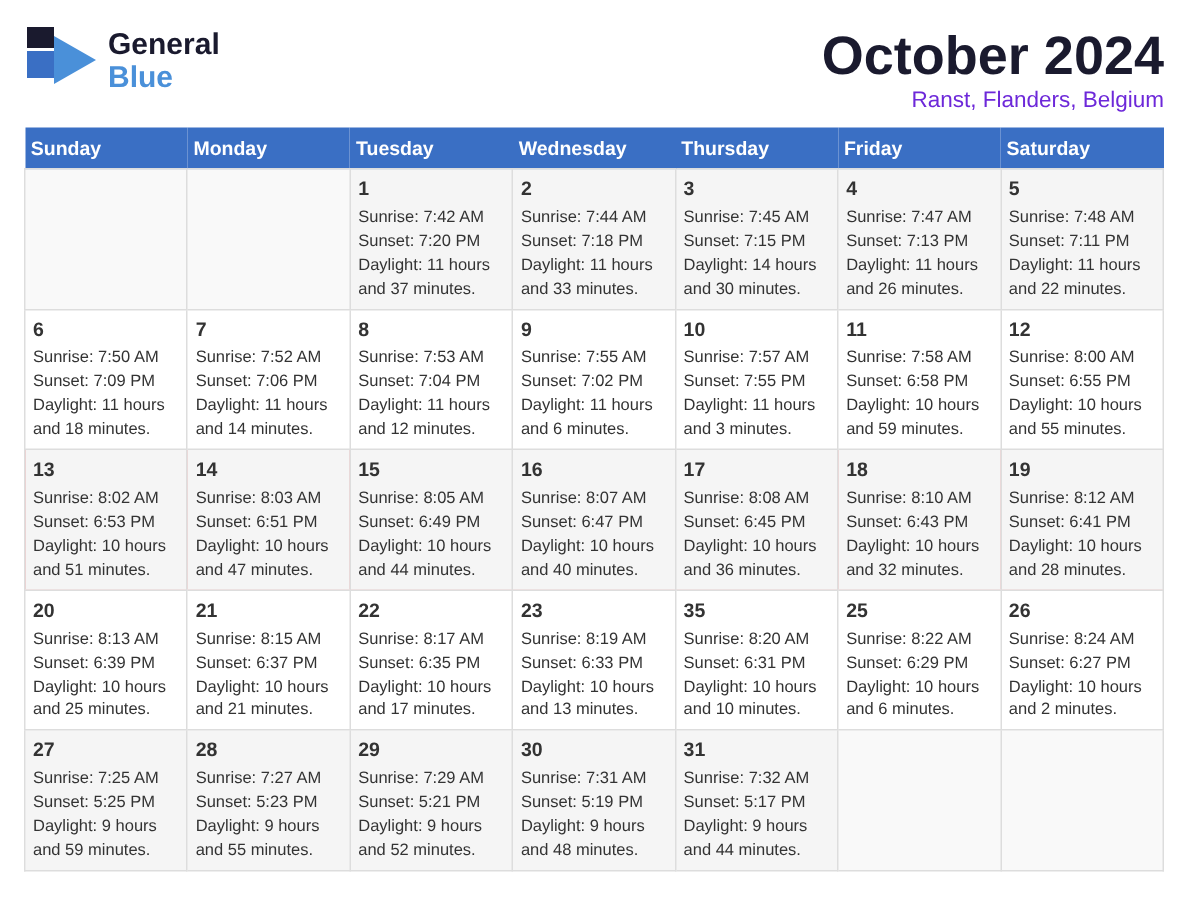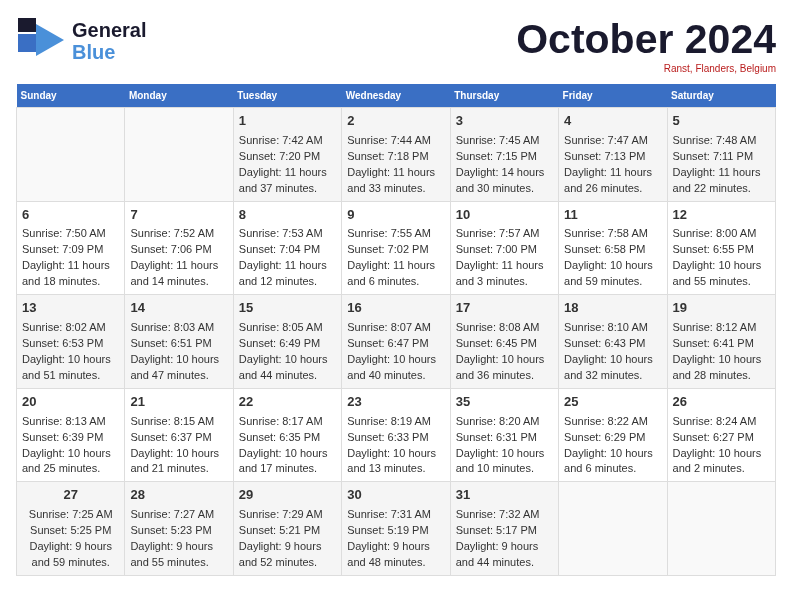--- a/index.html
+++ b/index.html
@@ -17,39 +17,39 @@
       margin-bottom: 10px;
     }
     .logo-wrapper {
       display: flex;
       align-items: center;
     }
     .title-section {
       text-align: right;
     }
     .month-title {
-      font-size: 41px;
+      font-size: 36px;
       font-weight: bold;
       color: #1a1a2e;
     }
     .location {
-      font-size: 10px;
-      color: #b91c1c;
+      font-size: 15px;
+      color: #6d28d9;
     }
     table {
       width: 100%;
       border-collapse: collapse;
       font-size: 11px;
     }
     thead tr th {
       background-color: #3a6fc4;
       color: #fff;
       padding: 6px 4px;
       text-align: left;
-      font-size: 10px;
+      font-size: 13px;
       font-weight: bold;
     }
     tbody tr td {
       vertical-align: top;
       padding: 4px 5px;
       border: 1px solid #ddd;
       height: 80px;
       width: 108px;
       background: #fff;
       color: #333;
@@ -164,21 +164,21 @@
         </td>
         <td>
           <span class="day-number">9</span>
           <div>Sunrise: 7:55 AM</div>
           <div>Sunset: 7:02 PM</div>
           <div>Daylight: 11 hours and 6 minutes.</div>
         </td>
         <td>
           <span class="day-number">10</span>
           <div>Sunrise: 7:57 AM</div>
-          <div>Sunset: 7:00 PM</div>
+          <div>Sunset: 7:55 PM</div>
           <div>Daylight: 11 hours and 3 minutes.</div>
         </td>
         <td>
           <span class="day-number">11</span>
           <div>Sunrise: 7:58 AM</div>
           <div>Sunset: 6:58 PM</div>
           <div>Daylight: 10 hours and 59 minutes.</div>
         </td>
         <td>
           <span class="day-number">12</span>
@@ -269,21 +269,21 @@
           <div>Daylight: 10 hours and 6 minutes.</div>
         </td>
         <td>
           <span class="day-number">26</span>
           <div>Sunrise: 8:24 AM</div>
           <div>Sunset: 6:27 PM</div>
           <div>Daylight: 10 hours and 2 minutes.</div>
         </td>
       </tr>
       <tr style="background: rgb(245, 245, 245);">
-        <td style="background: rgb(245, 245, 245); text-align: center;">
+        <td style="background: rgb(245, 245, 245);">
           <span class="day-number">27</span>
           <div>Sunrise: 7:25 AM</div>
           <div>Sunset: 5:25 PM</div>
           <div>Daylight: 9 hours and 59 minutes.</div>
         </td>
         <td style="background: rgb(245, 245, 245); margin-top: 21px;">
           <span class="day-number">28</span>
           <div>Sunrise: 7:27 AM</div>
           <div>Sunset: 5:23 PM</div>
           <div>Daylight: 9 hours and 55 minutes.</div>

